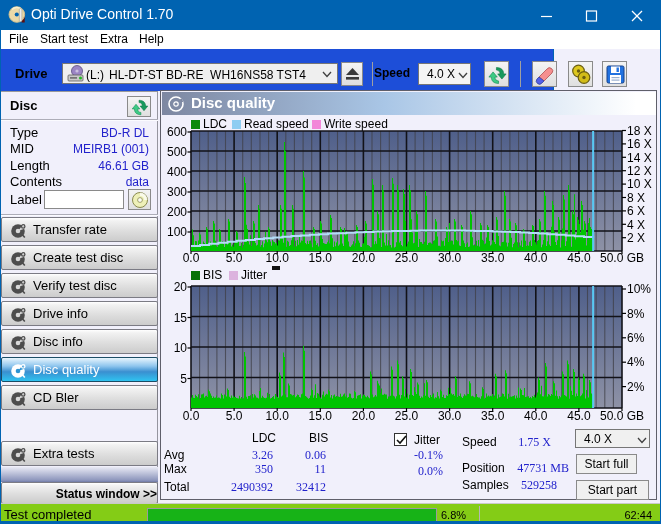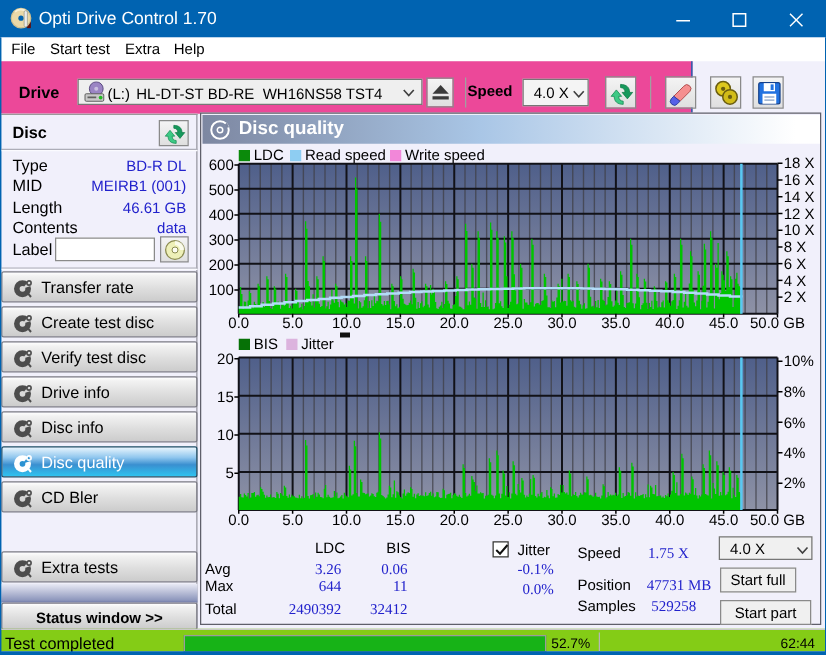--- a/index.html
+++ b/index.html
@@ -1,21 +1,21 @@
 <!DOCTYPE html>
 <html><head><meta charset="utf-8"><style>
 *{margin:0;padding:0;box-sizing:border-box;}
 html,body{width:661px;height:524px;overflow:hidden;}
 body{font-family:"Liberation Sans",sans-serif;background:#f1f0fb;position:relative;}
 .abs{position:absolute;}
 .titlebar{left:0;top:0;width:661px;height:30px;background:#0063b1;}
 .title-txt{left:31px;top:6px;color:#fff;font-size:14px;}
 .menubar{left:0;top:30px;width:661px;height:19px;background:#fff;color:#000;font-size:12px;border-left:1px solid #0063b1;border-right:1px solid #0063b1;}
 .menubar span{position:absolute;top:2px;}
-.toolbar{left:0;top:49px;width:554px;height:42px;background:#ec4899;border-left:1px solid #0063b1;border-right:1px solid #0063b1;}
+.toolbar{left:0;top:49px;width:554px;height:42px;background:#1d4ed8;border-left:1px solid #0063b1;border-right:1px solid #0063b1;}
 .bold{font-weight:bold;}
 .combo{background:#fff;border:1px solid #767676;font-size:12px;color:#000;}
 .tbtn{background:linear-gradient(#f4f4f4,#dfdfdf);border:1px solid #8a8a8a;}
 .leftpanel{left:0;top:91px;width:158px;height:412px;background:#f1f0fb;border-right:1px solid #95959f;border-left:1px solid #0063b1;border-top:1px solid #9a9a9a;}
 .lrow{position:absolute;left:9px;font-size:13px;color:#000;}
 .lval{position:absolute;right:8px;font-size:12px;color:#2222cc;text-align:right;padding-top:1px;}
 .sep{position:absolute;left:0;width:157px;height:2px;border-top:1px solid #adadb8;border-bottom:1px solid #fbfbff;}
 .navbtn{position:absolute;left:0;width:157px;height:25px;background:linear-gradient(#ffffff,#f2f2f2 12%,#dedede 55%,#cccccc);border:1px solid #7b7b84;border-radius:2px;font-size:13px;color:#000;}
 .navbtn .txt{position:absolute;left:31px;top:4px;}
 .navbtn.sel{background:linear-gradient(#e8f5fd,#8fc6ee 35%,#3a8fd0 60%,#2fc3f0);border:1px solid #1b4d66;color:#fff;}
@@ -215,21 +215,21 @@
         <circle cx="8" cy="9" r="6.8" fill="#4d4d4d"></circle>
         <circle cx="8" cy="9" r="2.3" fill="#d8d8d8"></circle>
         <path d="M8 9 L12.5 3.2 L15 6.5 Z" fill="#d8d8d8"></path>
         <circle cx="13.2" cy="4.4" r="1.7" fill="none" stroke="#4d4d4d" stroke-width="1.3"></circle>
         <line x1="12.2" y1="12.5" x2="14.8" y2="15.6" stroke="#4d4d4d" stroke-width="1.6"></line>
       </svg>
       <span class="txt">Extra tests</span>
     </div>
  <div class="abs" style="left:0;top:375px;width:157px;height:15px;background:linear-gradient(#e9eaf5,#8d96bc 88%,#707aa6)"></div>
  <div class="navbtn" style="top:390px;height:22px">
-      <span class="abs bold" style="left:0;right:0;top:4px;text-align:center;font-size:12px">Status window &gt;&gt;</span>
+      <span class="abs bold" style="left:0;right:0;top:4px;text-align:right;font-size:12px">Status window &gt;&gt;</span>
     </div>
 </div>
 <div class="abs mainpanel">
  <div class="mphead">
   <svg class="abs" style="left:5px;top:3px" width="18" height="18" viewBox="0 0 18 18">
    <circle cx="9" cy="9" r="7" fill="none" stroke="#fff" stroke-width="1.6"></circle>
    <circle cx="9" cy="9" r="2.2" fill="none" stroke="#fff" stroke-width="1.2"></circle>
    <path d="M13.5 4 a7 7 0 0 1 1.8 3" fill="none" stroke="#7d87a1" stroke-width="2"></path>
   </svg>
   <span class="t">Disc quality</span>
@@ -466,21 +466,21 @@
       <line x1="461.0" y1="136.0" x2="461.0" y2="139.0" stroke="#000" stroke-width="1.2"></line>
       <line x1="461.0" y1="293.0" x2="461.0" y2="296.0" stroke="#000" stroke-width="1.2"></line>
     </svg>
  <div class="stats">
   <div class="sl" style="left:91px;top:0px">LDC</div>
   <div class="sl" style="left:148px;top:0px">BIS</div>
   <div class="sl" style="left:3px;top:17px">Avg</div>
   <div class="sl" style="left:3px;top:31px">Max</div>
   <div class="sl" style="left:3px;top:49px">Total</div>
   <div class="sv" style="left:52px;top:17px;width:60px">3.26</div>
-  <div class="sv" style="left:52px;top:31px;width:60px">644</div>
+  <div class="sv" style="left:52px;top:31px;width:60px">350</div>
   <div class="sv" style="left:52px;top:49px;width:60px">2490392</div>
   <div class="sv" style="left:115px;top:17px;width:50px">0.06</div>
   <div class="sv" style="left:115px;top:31px;width:50px">11</div>
   <div class="sv" style="left:115px;top:49px;width:50px">32412</div>
   <div class="abs" style="left:233px;top:2px;width:13px;height:13px;background:#fff;border:1px solid #333"></div>
   <svg class="abs" style="left:235px;top:4px" width="11" height="10" viewBox="0 0 11 10">
         <path d="M1 5 L4 8 L10 1" fill="none" stroke="#111" stroke-width="1.6"></path>
       </svg>
   <div class="sl" style="left:253px;top:2px">Jitter</div>
   <div class="sv" style="left:222px;top:17px;width:60px">-0.1%</div>
@@ -497,19 +497,19 @@
           <path d="M1 1 L5 5.5 L9 1" fill="none" stroke="#404040" stroke-width="1.3"></path>
         </svg>
   </div>
   <div class="btn2" style="left:415px;top:23px;width:61px;height:20px"><span style="position:relative;top:2px">Start full</span></div>
   <div class="btn2" style="left:415px;top:49px;width:73px;height:20px"><span style="position:relative;top:2px">Start part</span></div>
  </div>
 </div>
 <div class="abs statusbar">
  <span class="abs" style="left:3px;top:3px;font-size:13px">Test completed</span>
  <div class="abs" style="left:146px;top:4px;width:290px;height:14px;border:1px solid #9b9b9b;background:#17b317"></div>
- <span class="abs" style="left:440px;top:5px;font-size:11px">52.7%</span>
+ <span class="abs" style="left:440px;top:5px;font-size:11px">6.8%</span>
  <div class="abs" style="left:478px;top:2px;width:1px;height:16px;background:#b5b5b5"></div>
  <span class="abs" style="right:8px;top:5px;font-size:11px">62:44</span>
 </div>
 <div class="abs winbottom"></div>
 <div class="abs" style="left:0;top:30px;width:1px;height:494px;background:#0063b1"></div>
 <div class="abs" style="left:660px;top:30px;width:1px;height:494px;background:#0063b1"></div>
 
 </body></html>

